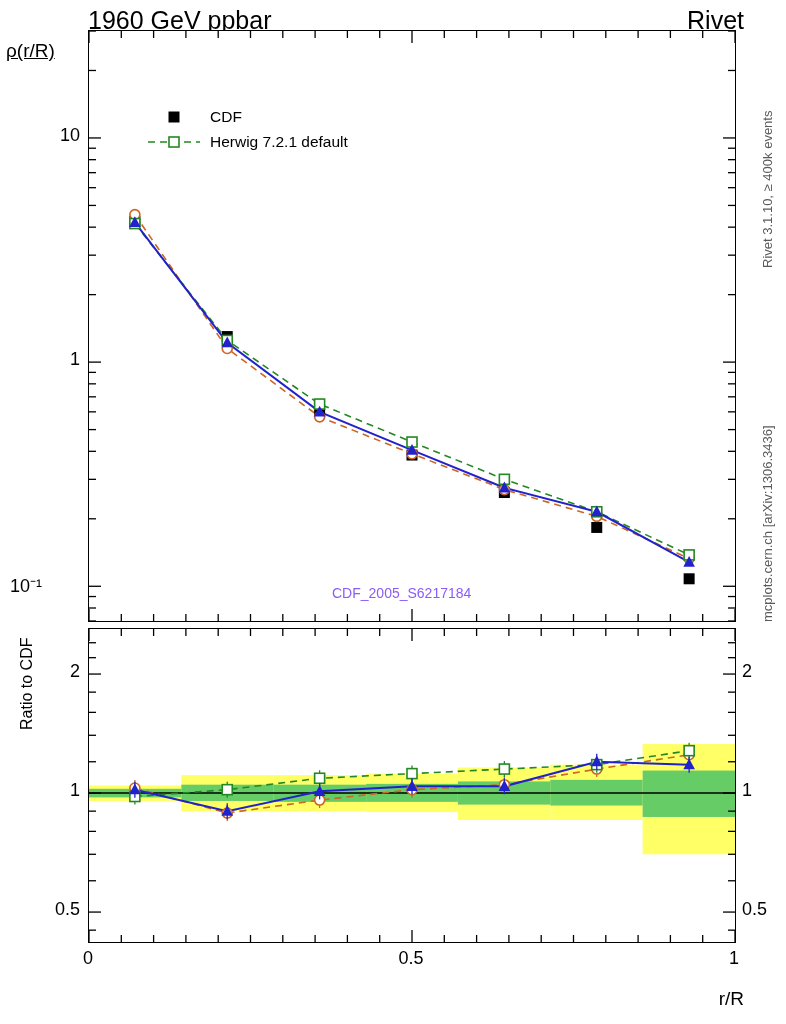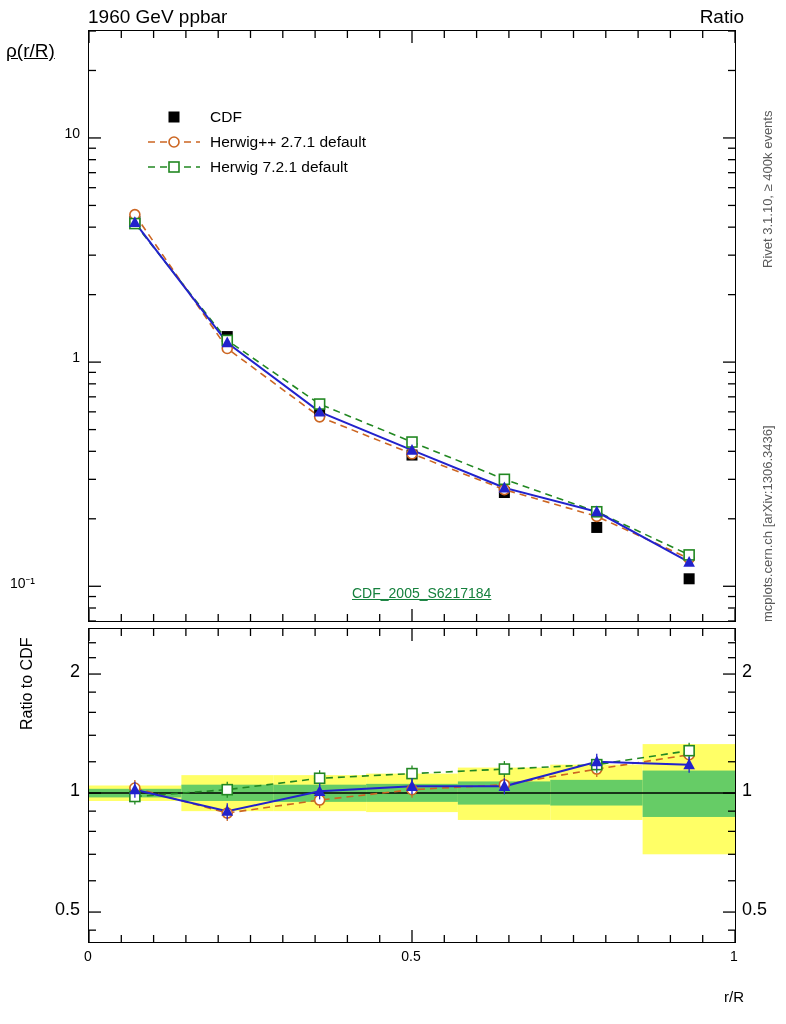--- a/index.html
+++ b/index.html
@@ -14,21 +14,21 @@
     color: #000000;
     overflow: hidden;
   }
   #root {
     position: relative;
     width: 786px;
     height: 1024px;
   }
   .abs { position: absolute; }
   .hdr {
-    font-size: 19px;
+    font-size: 25px;
     top: 6px;
   }
   #hdr-left { left: 88px; }
   #hdr-right { right: 42px; }
 
   
   #main-frame {
     left: 88px;
     top: 30px;
     width: 648px;
@@ -59,24 +59,24 @@
     left: 18px;
     top: 730px;
     font-size: 16px;
     transform: rotate(-90deg);
     transform-origin: left top;
     white-space: nowrap;
   }
   #xlabel {
     right: 42px;
     top: 988px;
-    font-size: 15px;
+    font-size: 19px;
   }
   .tick-lab {
-    font-size: 14px;
+    font-size: 18px;
     color: #000;
   }
   .rtick-lab { font-size: 18px; }
 
   
   .vcap {
     font-size: 13px;
     color: #5a5a5a;
     white-space: nowrap;
     transform: rotate(-90deg);
@@ -104,34 +104,33 @@
     align-items: center;
     height: 25px;
   }
   #legend .key {
     width: 56px;
     height: 20px;
     margin-right: 8px;
     flex: none;
   }
   #watermark {
-    left: 352px;
+    left: 332px;
     top: 585px;
     font-size: 14px;
-    color: #15803d;
-    text-decoration: underline;
+    color: #8b5cf6;
   }
 </style>
 </head>
 <body>
 
 <div id="root">
 
   <div class="abs hdr" id="hdr-left">1960 GeV ppbar</div>
-  <div class="abs hdr" id="hdr-right">Ratio</div>
+  <div class="abs hdr" id="hdr-right">Rivet</div>
 
   <div class="abs" id="ylabel-main">ρ(r/R)</div>
   <div class="abs" id="xlabel">r/R</div>
   <div class="abs" id="ylabel-ratio">Ratio to CDF</div>
 
   <div class="abs vcap" id="vcap1">Rivet 3.1.10, ≥ 400k events</div>
   <div class="abs vcap" id="vcap2">mcplots.cern.ch [arXiv:1306.3436]</div>
 
   <div class="abs" id="plot-title">
     <span>Differential jet shape</span><span class="sub">ρ (148 &lt; p_T &lt; 166)</span>
@@ -503,31 +502,20 @@
             <g>
               <rect x="22.5" y="4.5" width="11" height="11" fill="#000000"></rect>
             </g>
           </svg>
         </div>
         <span>CDF</span>
       </div>
       <div class="row">
         <div class="key">
           <svg width="56" height="20">
-            <line x1="2" y1="10" x2="54" y2="10" stroke="#cc6622" stroke-width="1.6" stroke-dasharray="7,5"></line>
-            <g>
-              <circle cx="28" cy="10" r="5" fill="#fff" stroke="#cc6622" stroke-width="1.6"></circle>
-            </g>
-          </svg>
-        </div>
-        <span>Herwig++ 2.7.1 default</span>
-      </div>
-      <div class="row">
-        <div class="key">
-          <svg width="56" height="20">
             <line x1="2" y1="10" x2="54" y2="10" stroke="#228822" stroke-width="1.6" stroke-dasharray="7,5"></line>
             <g>
               <rect x="23" y="5" width="10" height="10" fill="#fff" stroke="#228822" stroke-width="1.6"></rect>
             </g>
           </svg>
         </div>
         <span>Herwig 7.2.1 default</span>
       </div>
     </div>
 

